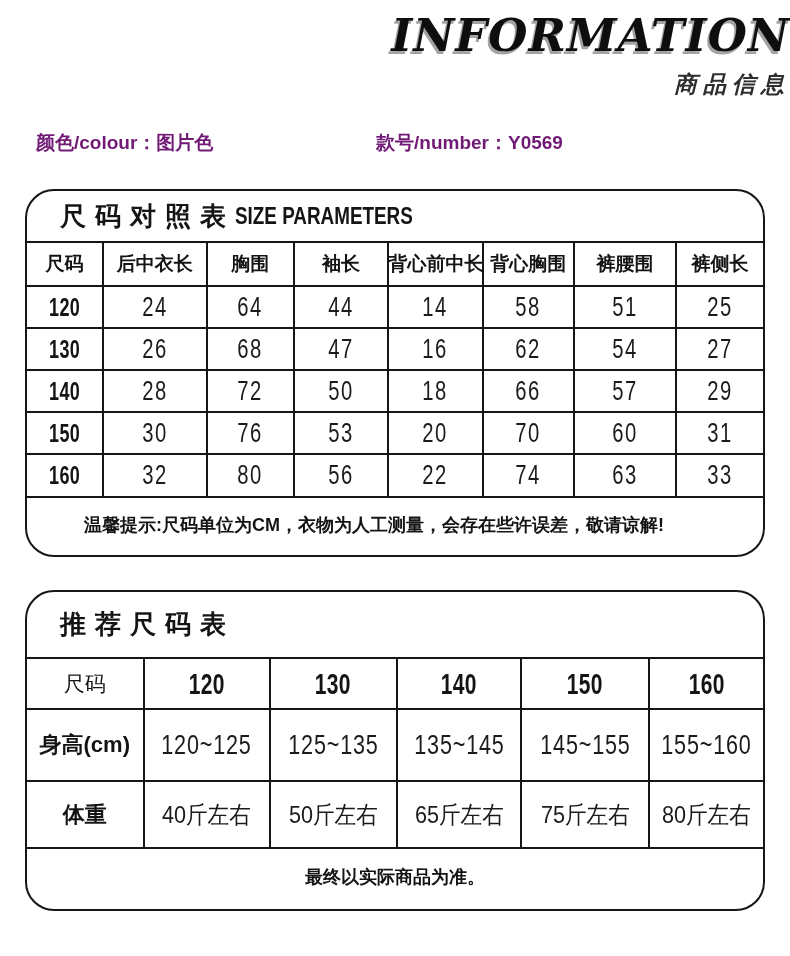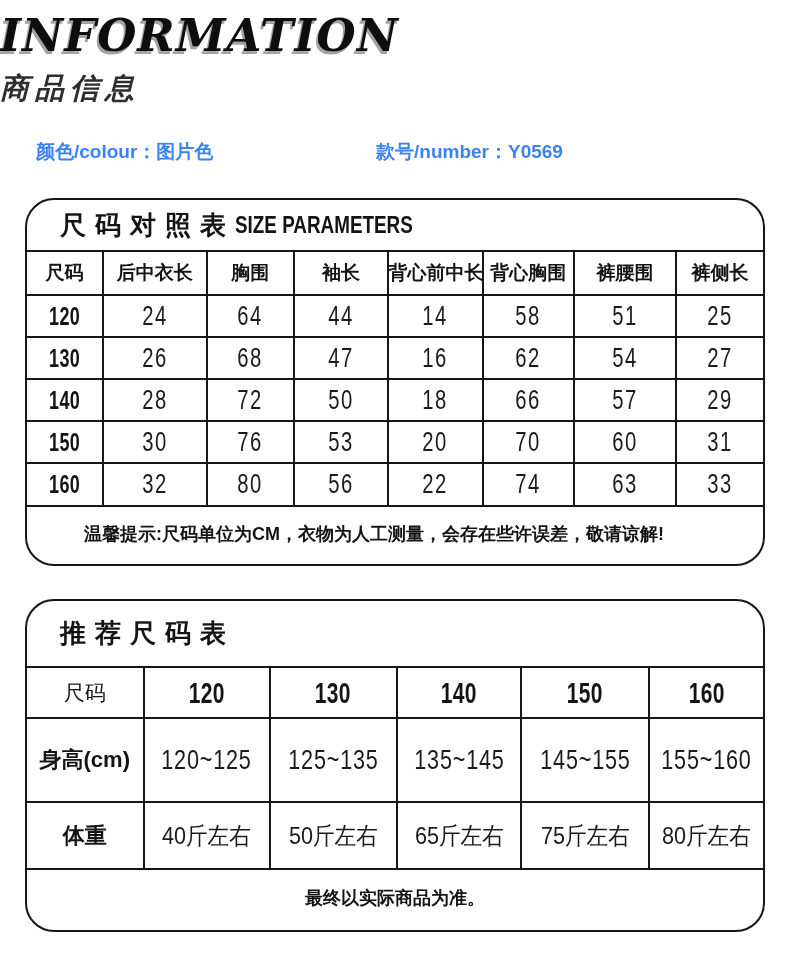--- a/index.html
+++ b/index.html
@@ -5,47 +5,47 @@
   * { box-sizing: border-box; margin: 0; padding: 0; }
   html, body { width: 790px; background: #ffffff; }
   body {
     height: 956px;
     overflow: hidden;
     color: #141414;
     font-family: "Liberation Sans", "DejaVu Sans", sans-serif;
   }
 
   
-  .hero { text-align: left; padding-top: 12px; }
+  .hero { text-align: right; padding-top: 12px; }
   .hero-title {
     font-family: "DejaVu Serif", "Liberation Serif", serif;
     font-style: italic;
     font-weight: bold;
     font-size: 45px;
     line-height: 1.05;
     letter-spacing: 1px;
     color: #0e0e0e;
     text-shadow: -2px 3px 0 rgba(50,50,50,0.45);
   }
   .hero-sub {
     margin-top: 10px;
-    font-size: 29px;
+    font-size: 23px;
     font-style: italic;
     font-weight: bold;
     letter-spacing: 6px;
     color: #2e2e2e;
   }
 
   
   .meta {
     display: flex;
     margin: 30px 36px 0;
     font-size: 19px;
     font-weight: bold;
-    color: #3b82f6;
+    color: #701a75;
   }
   .meta-item.color { width: 340px; }
 
   
   .panel {
     margin: 33px 25px 0;
     border: 2px solid #161616;
     border-radius: 29px;
     overflow: hidden;
     background: #fff;
@@ -93,21 +93,21 @@
     align-items: center;
     min-height: 59px;
     padding: 0 18px 4px 57px;
     border-top: 2px solid #161616;
     font-size: 18px;
     font-weight: 600;
   }
 
   
   .grid2 .r2-head td   { height: 50px; }
-  .grid2 .r2-height td { height: 84px; }
+  .grid2 .r2-height td { height: 72px; }
   .grid2 .r2-weight td { height: 66px; }
   .r2-label { font-size: 21px; font-weight: 500; }
   .r2-label.bold { font-weight: 600; font-size: 22px; }
   .size-head .cond  { font-size: 30px; font-weight: bold; transform: scaleX(0.70); letter-spacing: 0.5px; }
   .height-val .cond { font-size: 27px; transform: scaleX(0.80); letter-spacing: 1px; color: #1b1b1b; }
   .weight-val .cond { font-size: 24px; transform: scaleX(0.90); color: #1b1b1b; }
 
   .note2 {
     border-top: 2px solid #161616;
     padding: 15px 20px 17px;

